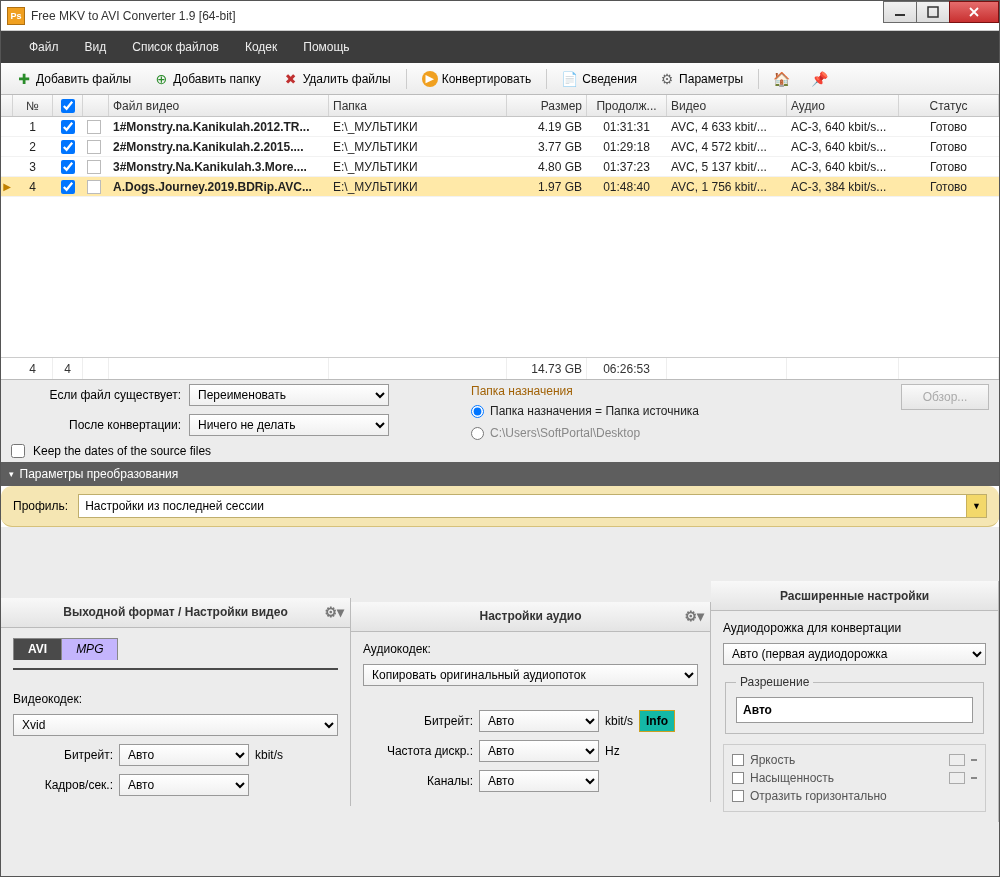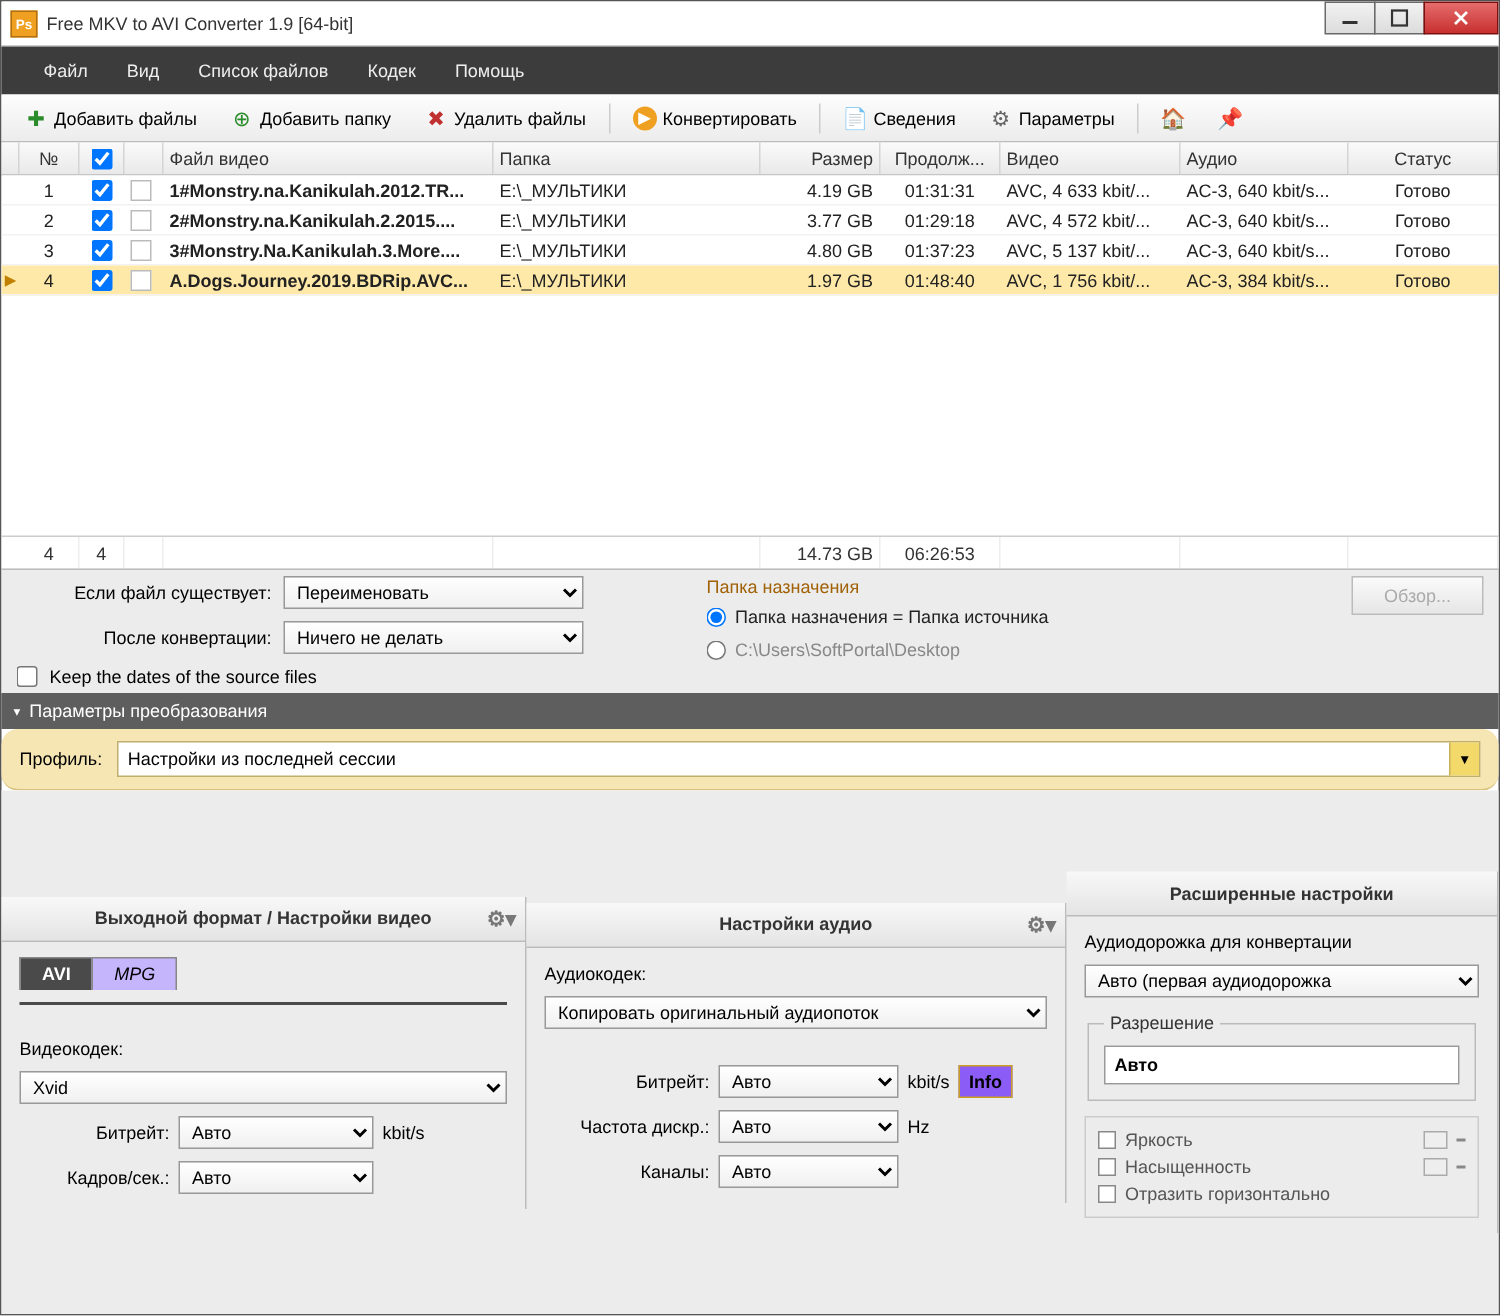--- a/index.html
+++ b/index.html
@@ -65,21 +65,21 @@
 .pane-body{padding:10px 12px; display:flex;flex-direction:column;gap:8px;}
 
 .tabs{display:flex;height:22px;}
 .tab{padding:3px 14px;border:1px solid #888;border-bottom:none;background:#dfe3df;margin-right:-1px;cursor:default;}
 .tab.active{background:#4a4a4a;color:#fff;font-weight:bold;}
 .tab.mpg{background:#c4b5fd;font-style:italic;}
 .tabstrip-bottom{height:2px;background:#4a4a4a;}
 
 .field{display:flex;align-items:center;gap:6px;}
 .field label{text-align:right;}
-.info-btn{height:22px;padding:0 6px;background:#8b5cf6;border:1px solid #caa020;font-weight:bold;}
+.info-btn{height:22px;padding:0 6px;background:#14b8a6;border:1px solid #caa020;font-weight:bold;}
 
 .fieldset{border:1px solid #bbb; padding:8px 10px 10px; margin:2px;}
 .fieldset legend{padding:0 4px; color:#333;}
 .res-box{border:1px solid #999;height:26px;display:flex;align-items:center;padding:0 6px;font-weight:bold;background:#fff;}
 .adj-row{display:flex;align-items:center;gap:6px;padding:2px 0;color:#555;}
 .adj-row .sq{width:12px;height:12px;border:1px solid #888;background:#fff;}
 .adj-row .slot{width:16px;height:12px;border:1px solid #aaa;background:#eee;margin-left:auto;}
 .adj-row .sep{width:6px;height:2px;background:#888;}
 
 input[type=checkbox]{width:14px;height:14px;}

